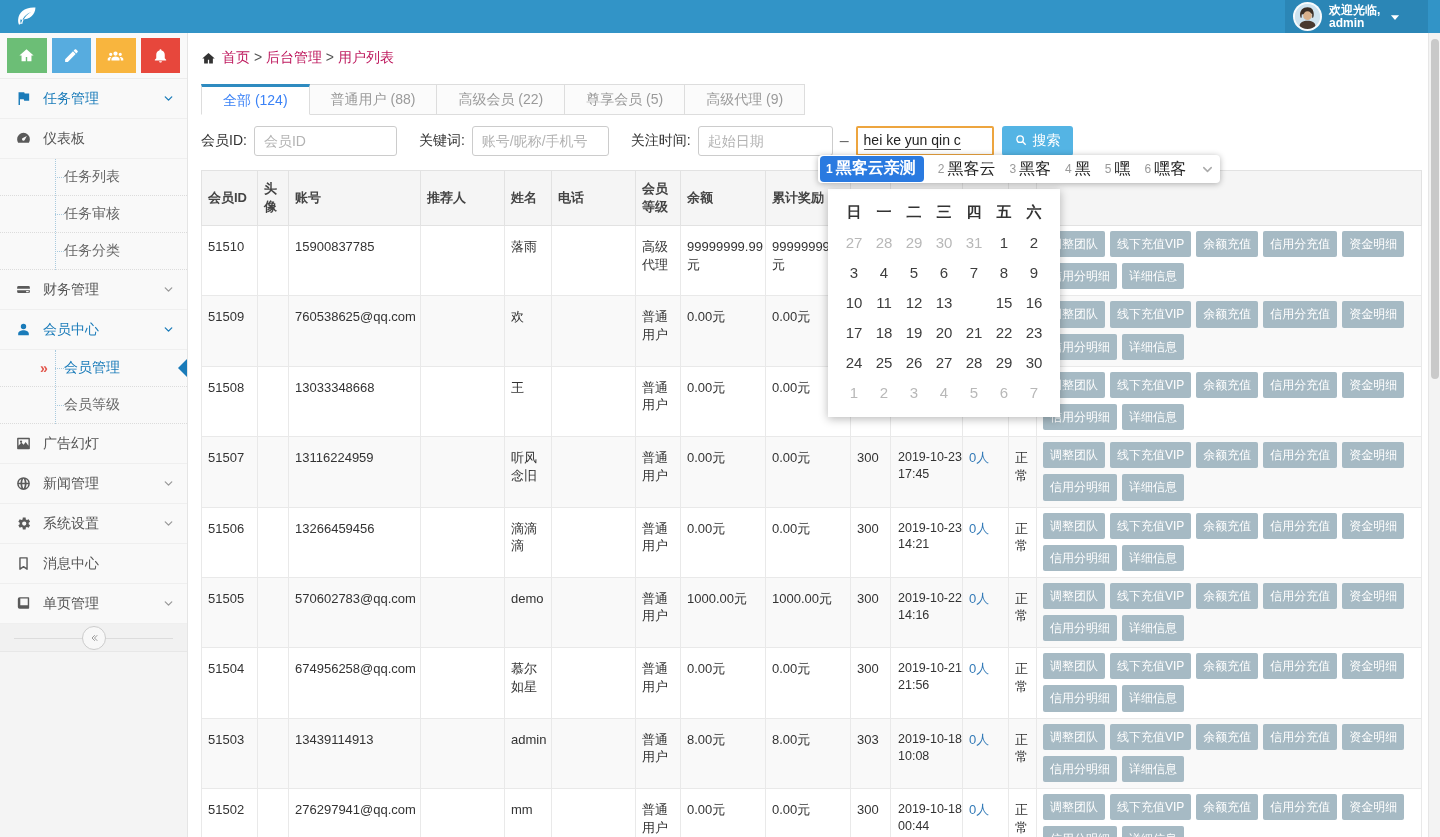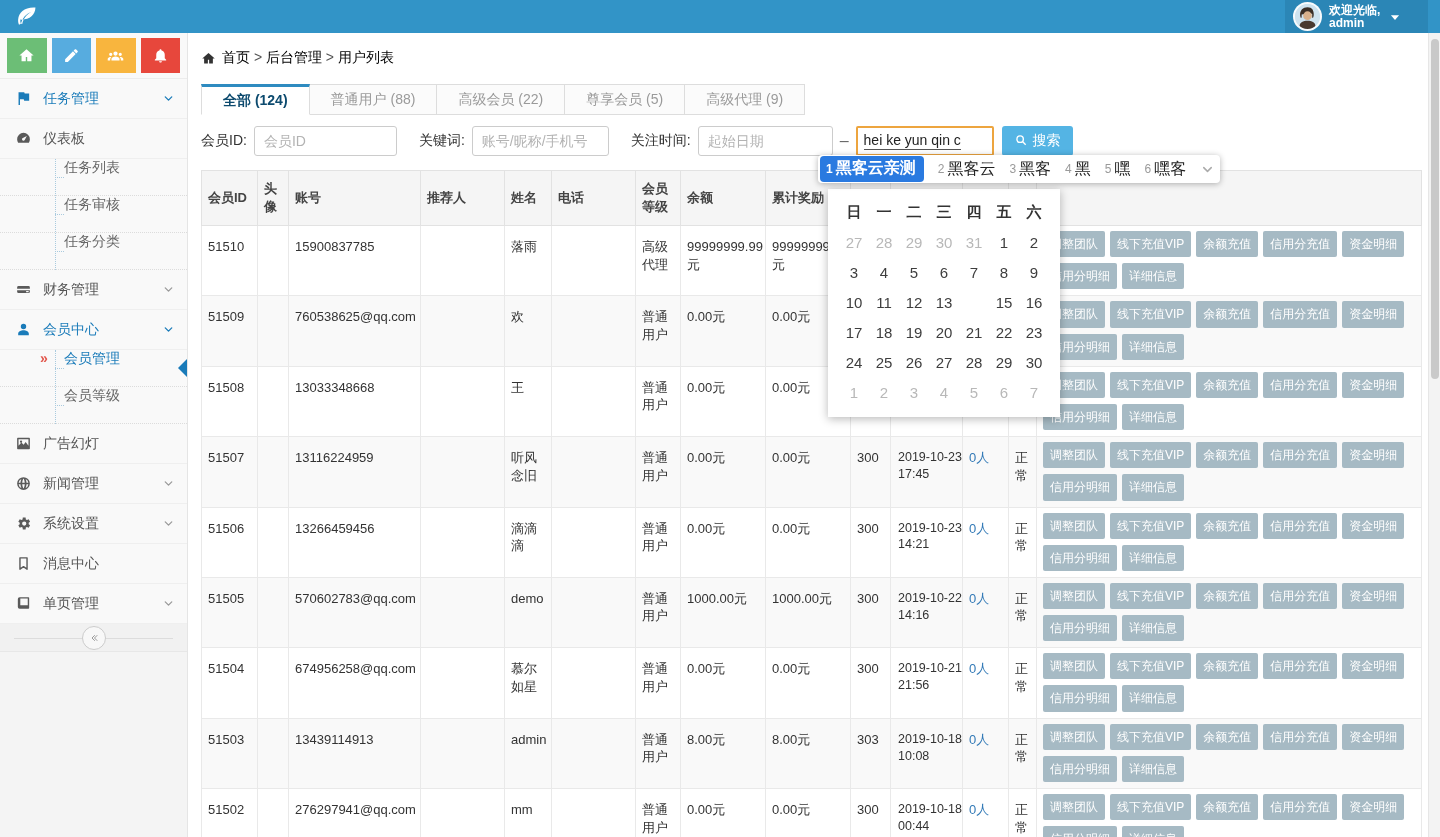--- a/index.html
+++ b/index.html
@@ -23,43 +23,43 @@
   .quick-btn svg { width:17px; height:17px; }
   .menu-item { height:40px; display:flex; align-items:center; padding:0 12px 0 15px; border-bottom:1px solid #efefef; color:#555; font-size:14px; cursor:pointer; background:#f9f9f9; }
   .menu-item .mi-icon { width:17px; height:17px; margin-right:11px; color:#5a5a5a; flex:0 0 auto; }
   .menu-item .mi-icon svg { width:17px; height:17px; }
   .menu-item .mi-chev { margin-left:auto; width:13px; height:13px; color:#9a9a9a; }
   .menu-item .mi-chev svg { width:13px; height:13px; }
   .menu-item.active { color:#1a7bb9; }
   .menu-item.active .mi-icon, .menu-item.active .mi-chev { color:#1a7bb9; }
   .submenu { position:relative; }
   .submenu::before { content:""; position:absolute; left:55px; top:0; bottom:0; border-left:1px dotted #a9cade; }
-  .submenu-item { position:relative; height:37px; display:flex; align-items:flex-start; padding-left:64px; font-size:14px; color:#666; border-bottom:1px dotted #dcdcdc; cursor:pointer; }
+  .submenu-item { position:relative; height:37px; display:flex; align-items:center; padding-left:64px; font-size:14px; color:#666; border-bottom:1px dotted #dcdcdc; cursor:pointer; }
   .submenu-item::before { content:""; position:absolute; left:55px; top:50%; width:9px; border-top:1px dotted #a9cade; }
   .submenu-item.active { color:#1a7bb9; }
   .submenu-item.active .sub-mark { position:absolute; left:40px; color:#e2574c; font-size:14px; font-weight:bold; }
   .submenu-item.active::after { content:""; position:absolute; right:0; top:50%; margin-top:-9px; border-top:9px solid transparent; border-bottom:9px solid transparent; border-right:9px solid #1a7bb9; }
   .collapse-row { height:28px; background:#f1f1f1; position:relative; border-bottom:1px solid #e7e7e7; cursor:pointer; }
   .collapse-row::before { content:""; position:absolute; left:14px; right:14px; top:50%; border-top:1px solid #dcdcdc; }
   .collapse-circle { position:absolute; left:50%; top:50%; transform:translate(-50%,-50%); width:24px; height:24px; border-radius:50%; background:#f8f8f8; border:1px solid #ccc; display:flex; align-items:center; justify-content:center; color:#999; }
   .collapse-circle svg { width:12px; height:12px; }
   .sidebar-rest { background:#f4f4f4; height:100%; }
 
   
   .main { position:absolute; left:189px; top:33px; width:1239px; height:804px; background:#fff; }
   .breadcrumb { position:absolute; left:12px; top:16px; font-size:14px; color:#333; display:flex; align-items:center; gap:6px; }
   .breadcrumb .bc-home { width:15px; height:15px; color:#333; }
   .breadcrumb .bc-home svg { width:15px; height:15px; }
   .bc-sep { color:#555; }
-  .bc-item { color:#000000;margin-top:48px; }
+  .bc-item { color:#be185d;margin-top:48px; }
 
   .tabs { position:absolute; left:12px; top:51px; display:flex; }
   .tab { height:31px; display:flex; align-items:center; padding:0 21px; font-size:14px; color:#9a9a9a; background:#fbfbfb; border:1px solid #ddd; border-left:none; cursor:pointer; }
   .tab:first-child { border-left:1px solid #ddd; }
-  .tab.active { background:#fff; color:#0c4a6e; border-top:3px solid #2e8bc0; border-bottom:1px solid #fff;font-weight:bold; }
+  .tab.active { background:#fff; color:#3b82f6; border-top:3px solid #2e8bc0; border-bottom:1px solid #fff; }
 
   .filters { position:absolute; left:12px; top:92px; height:32px; display:flex; align-items:center; }
   .f-label { font-size:14px; color:#333; margin-right:7px; white-space:nowrap; }
   .f-input { height:30px; border:1px solid #ccc; border-radius:3px; padding:0 9px; font-size:14px; color:#333; font-family:inherit; }
   .f-input::placeholder { color:#b3b3b3; }
   .gap { width:22px; }
   .dash { color:#666; margin:0 7px; }
   .date-end { width:138px; height:30px; border:2px solid #eda53f; border-radius:2px; display:flex; align-items:center; padding:8px 6px; font-size:14px; color:#222; background:#fff; }
   .date-end span { border-bottom:1px solid #555; padding-bottom:1px; }
   .search-btn { margin-left:8px; height:30px; background:#54b4e4; color:#fff; border:none; border-radius:3px; font-size:14px; padding:0 12px; display:flex; align-items:center; gap:5px; cursor:pointer; font-family:inherit; }

